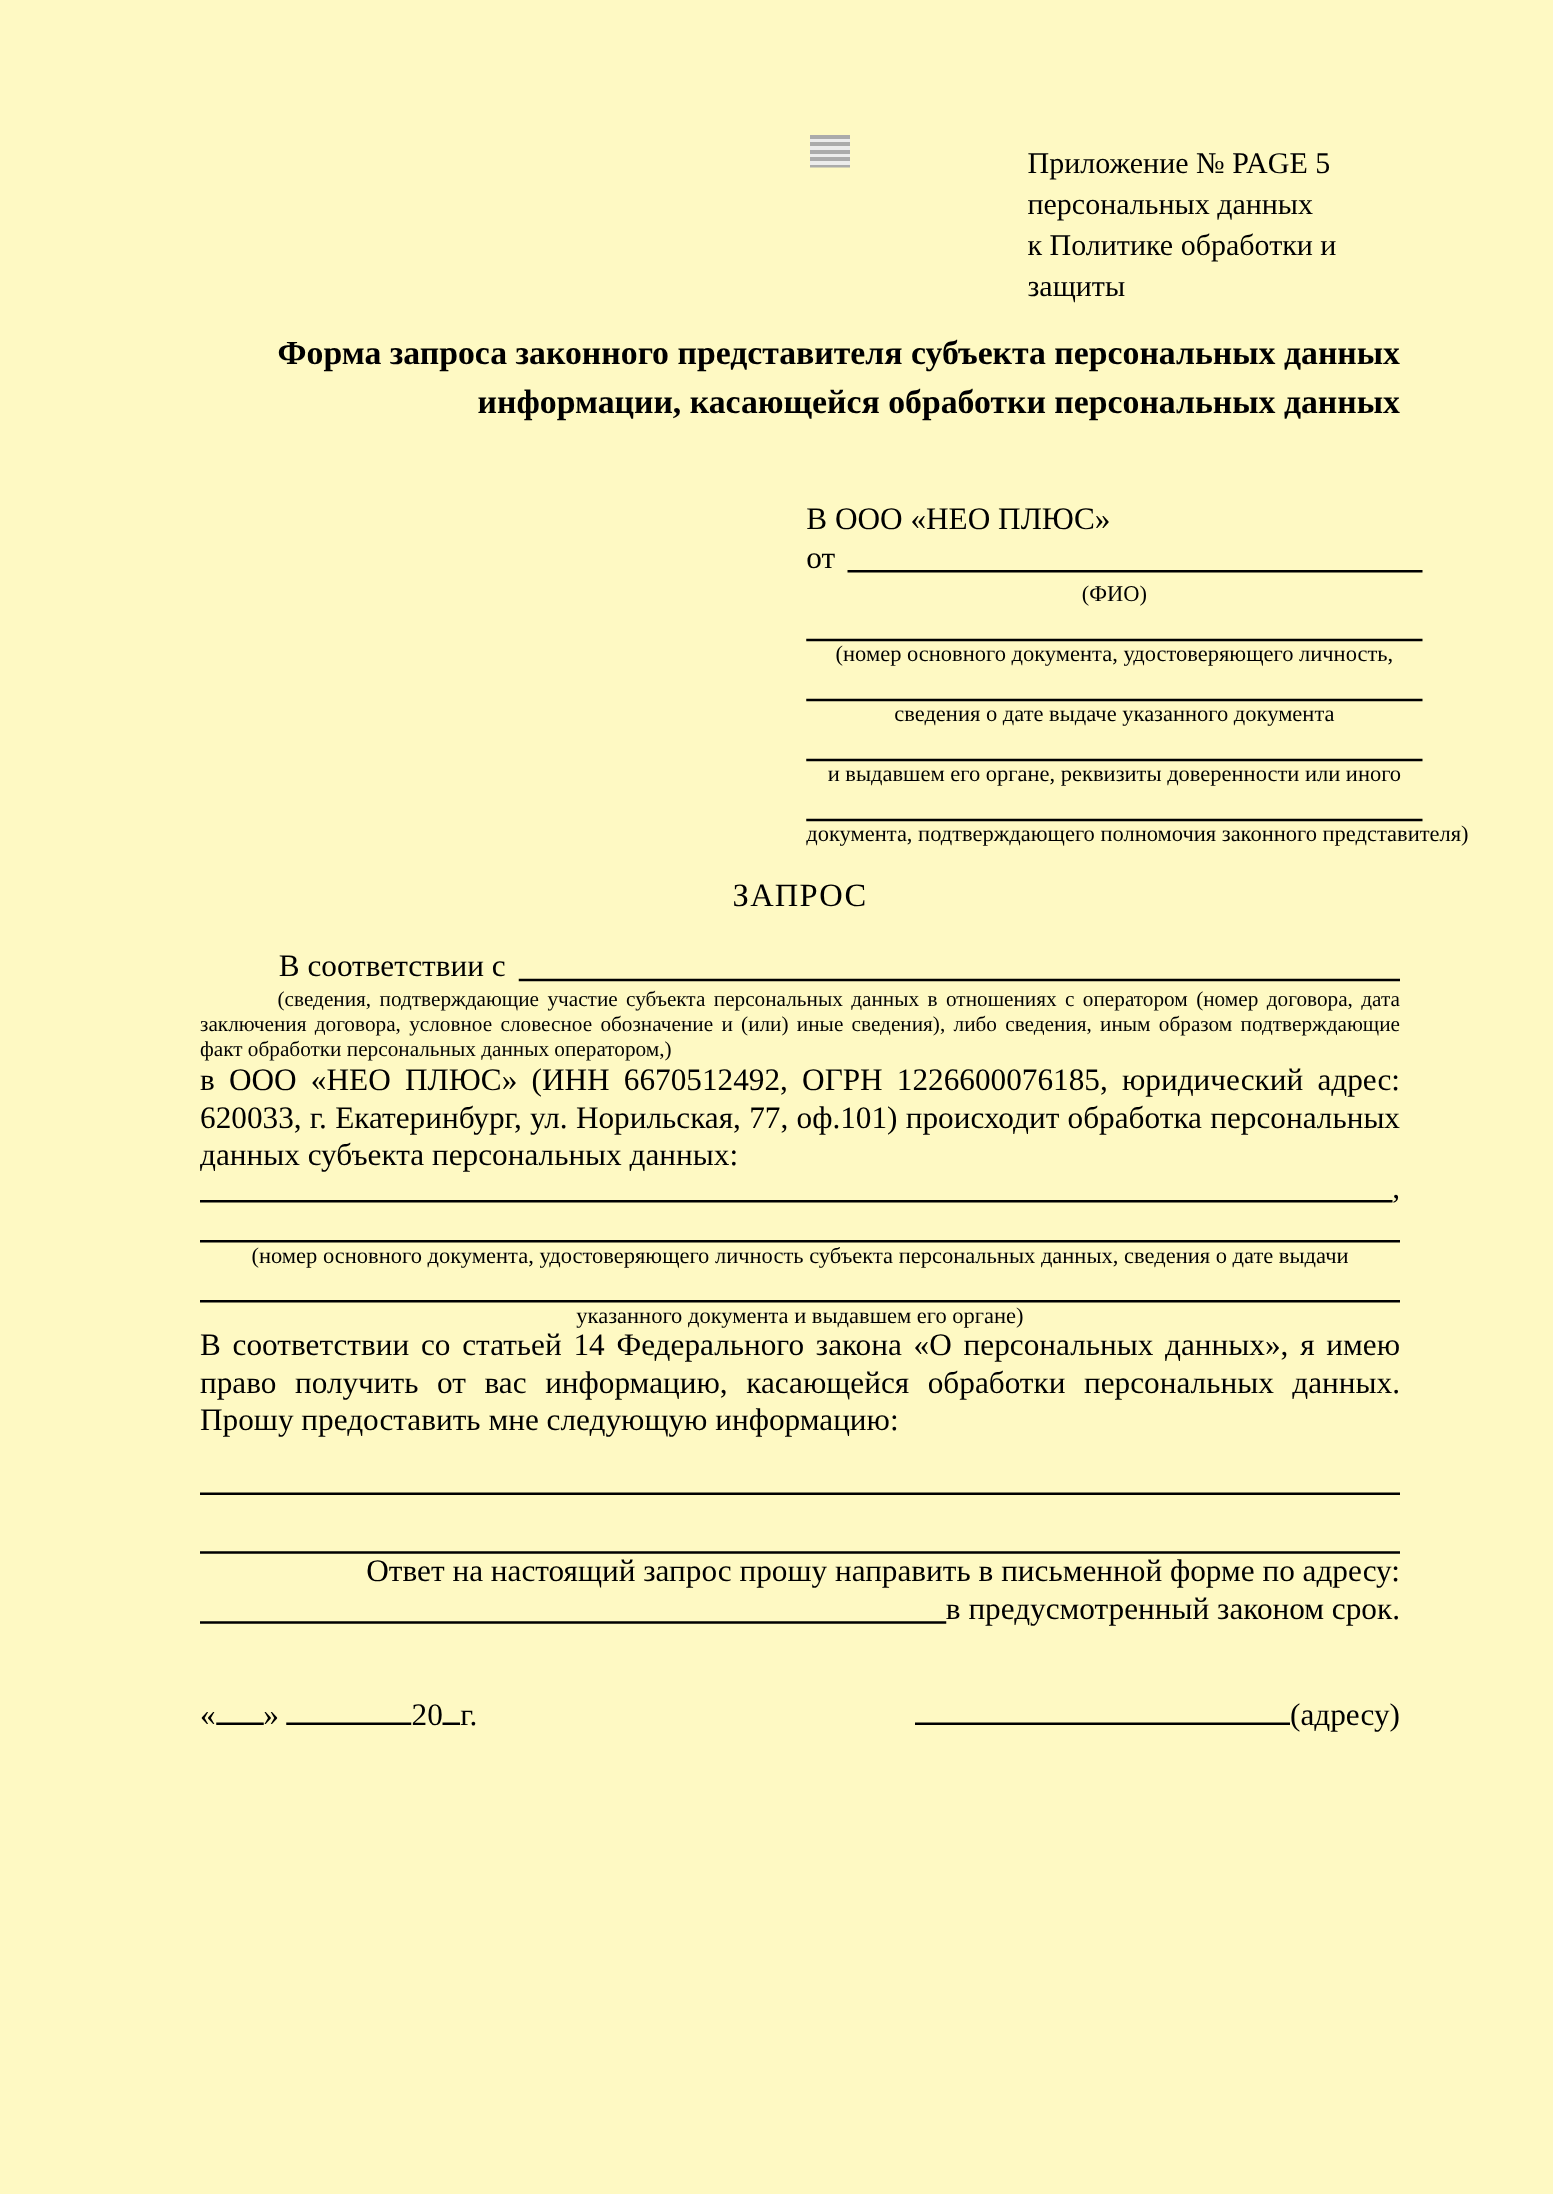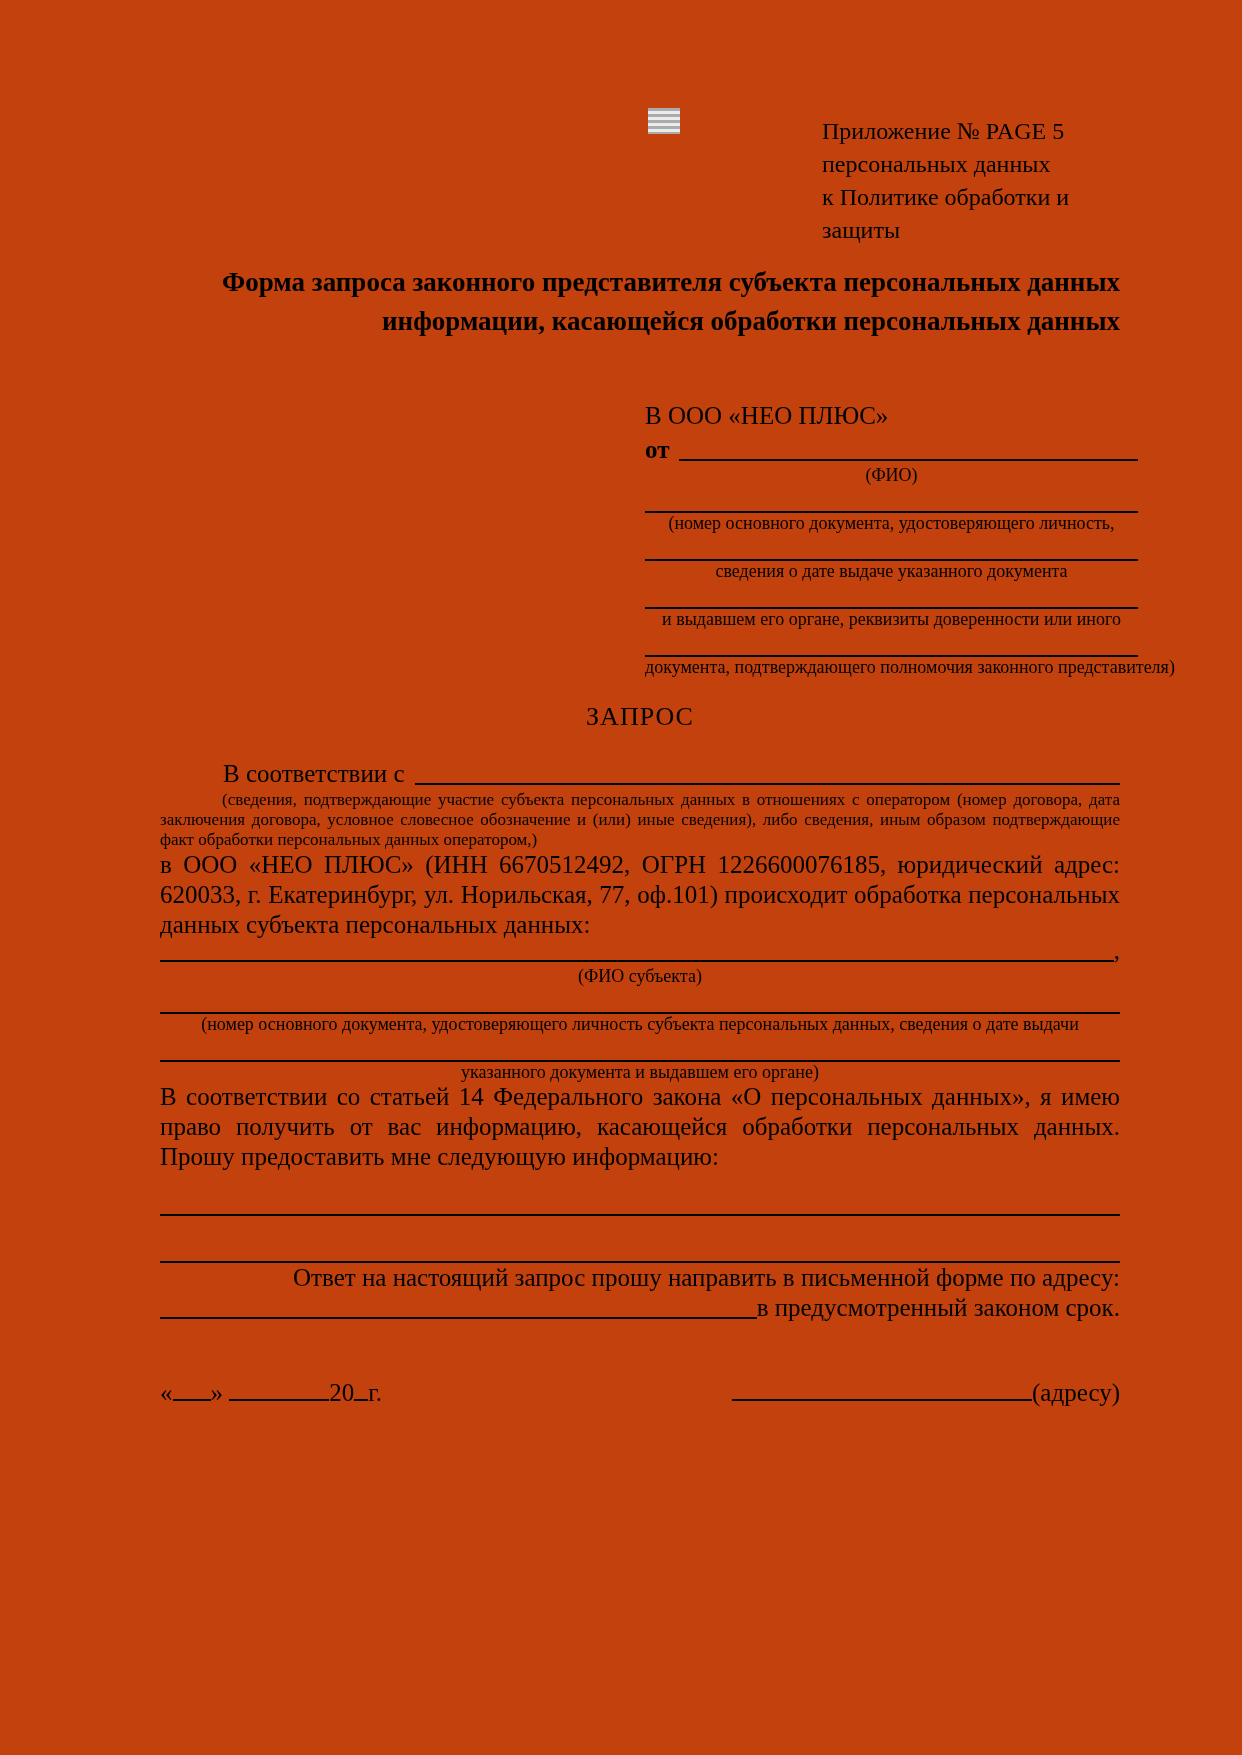--- a/index.html
+++ b/index.html
@@ -1,40 +1,40 @@
 <!DOCTYPE html>
 <html><head>
 <meta charset="utf-8">
 <style>
   html,body{margin:0;padding:0;background:#e9e9e9;}
   .page{
     position:relative;
     width:1242px;height:1755px;
     margin:0 auto;
-    background:#c2410c;
+    background:#fef9c3;
     color:#000;
     font-family:"Liberation Serif", serif;
     font-size:25px;line-height:30px;
     overflow:hidden;
   }
   .content{padding:115px 122px 0 160px;}
 
   
   .embedded-icon{
     position:absolute;left:648px;top:108px;width:32px;height:26px;
     background:repeating-linear-gradient(180deg,#ababab 0 3px,#ececec 3px 6px);
   }
 
   .header-block{margin-left:662px;font-size:24px;line-height:33px;}
 
   .doc-title{margin-top:16px;text-align:right;font-weight:bold;font-size:27px;line-height:39px;}
 
   .addressee{margin-left:485px;width:493px;margin-top:58px;}
   .addr-to{line-height:33px;}
-  .addr-from{display:flex;align-items:flex-end;height:33px;font-weight:bold;}
+  .addr-from{display:flex;align-items:flex-start;height:33px;}
   .addr-from .lbl{flex:0 0 auto;padding-right:10px;}
   .ufill{flex:1 1 auto;border-bottom:2.5px solid #000;height:24px;margin-bottom:4px;}
   .cap{font-size:18px;line-height:20px;text-align:center;white-space:nowrap;}
   .frule{height:26px;border-bottom:2.5px solid #000;}
 
   .zapros{margin-top:22px;text-align:center;font-size:26px;line-height:36px;letter-spacing:1px;}
 
   .accord{display:flex;align-items:center;height:33px;margin-top:22px;}
   .accord .lbl{flex:0 0 auto;margin-left:63px;padding-right:10px;}
 
@@ -105,21 +105,20 @@
     </div>
 
     <div class="fine">(сведения, подтверждающие участие субъекта персональных данных в отношениях с оператором (номер договора, дата заключения договора, условное словесное обозначение и (или) иные сведения), либо сведения, иным образом подтверждающие факт обработки персональных данных оператором,)</div>
 
     <div class="para">в ООО «НЕО ПЛЮС» (ИНН 6670512492, ОГРН 1226600076185, юридический адрес: 620033, г. Екатеринбург, ул. Норильская, 77, оф.101)  происходит обработка персональных данных субъекта персональных данных:</div>
 
     <div class="subject-line">
       <span class="ufill"></span>
       <span class="comma">,</span>
     </div>
-    <div class="cap-wide">(ФИО субъекта)</div>
 
     <div class="blank h26"></div>
     <div class="cap-wide">(номер основного документа, удостоверяющего личность субъекта персональных данных, сведения о дате выдачи</div>
 
     <div class="blank h26"></div>
     <div class="cap-wide">указанного документа и выдавшем его органе)</div>
 
     <div class="para">В соответствии со статьей 14 Федерального закона «О персональных данных», я имею право получить от вас информацию, касающейся обработки персональных данных. Прошу предоставить мне следующую информацию:</div>
 
     <div class="blank h42"></div>

